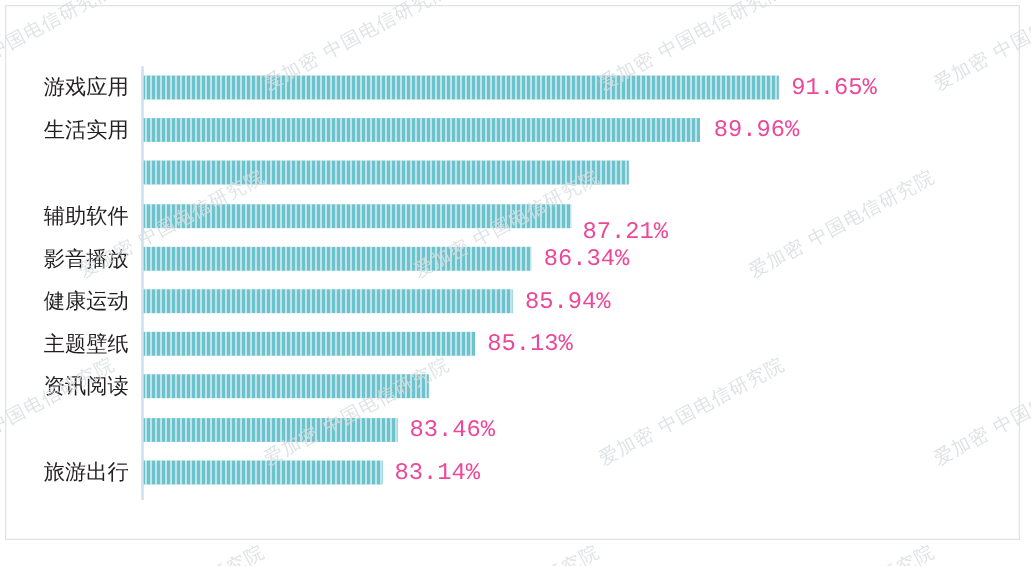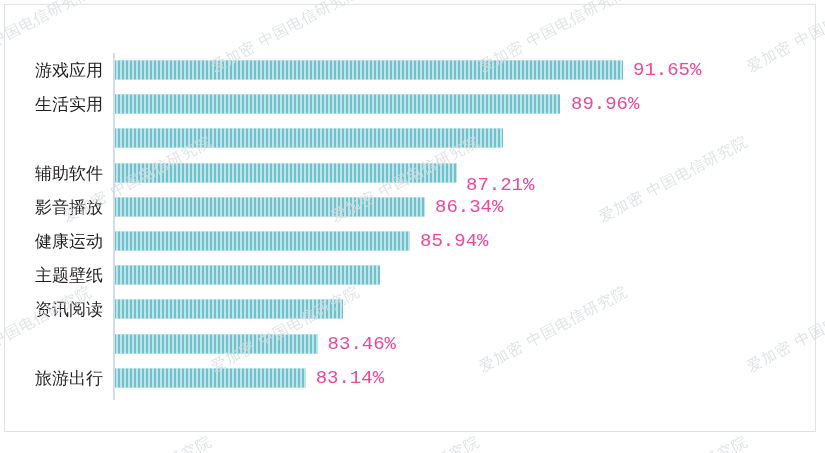--- a/index.html
+++ b/index.html
@@ -168,20 +168,21 @@
           <div class="bar-wrap" style="width: 296.078px;">
             <div class="bar" style="width: 296.078px;"></div>
           </div>
           <div class="bar-value" style="left: 405.078px;">85.94%</div>
         </div>
         <div class="chart-row" style="top: 253.2px;">
           <div class="row-label">主题壁纸</div>
           <div class="bar-wrap" style="width: 265.873px;">
             <div class="bar" style="width: 265.873px;"></div>
           </div>
+          <div class="bar-value" style="left: 374.873px;">85.13%</div>
         </div>
         <div class="chart-row" style="top: 287.4px;">
           <div class="row-label">资讯阅读</div>
           <div class="bar-wrap" style="width: 228.584px;">
             <div class="bar" style="width: 228.584px;"></div>
           </div>
         </div>
         <div class="chart-row" style="top: 321.6px;">
           <div class="bar-wrap" style="width: 203.6px;">
             <div class="bar" style="width: 203.6px;"></div>

